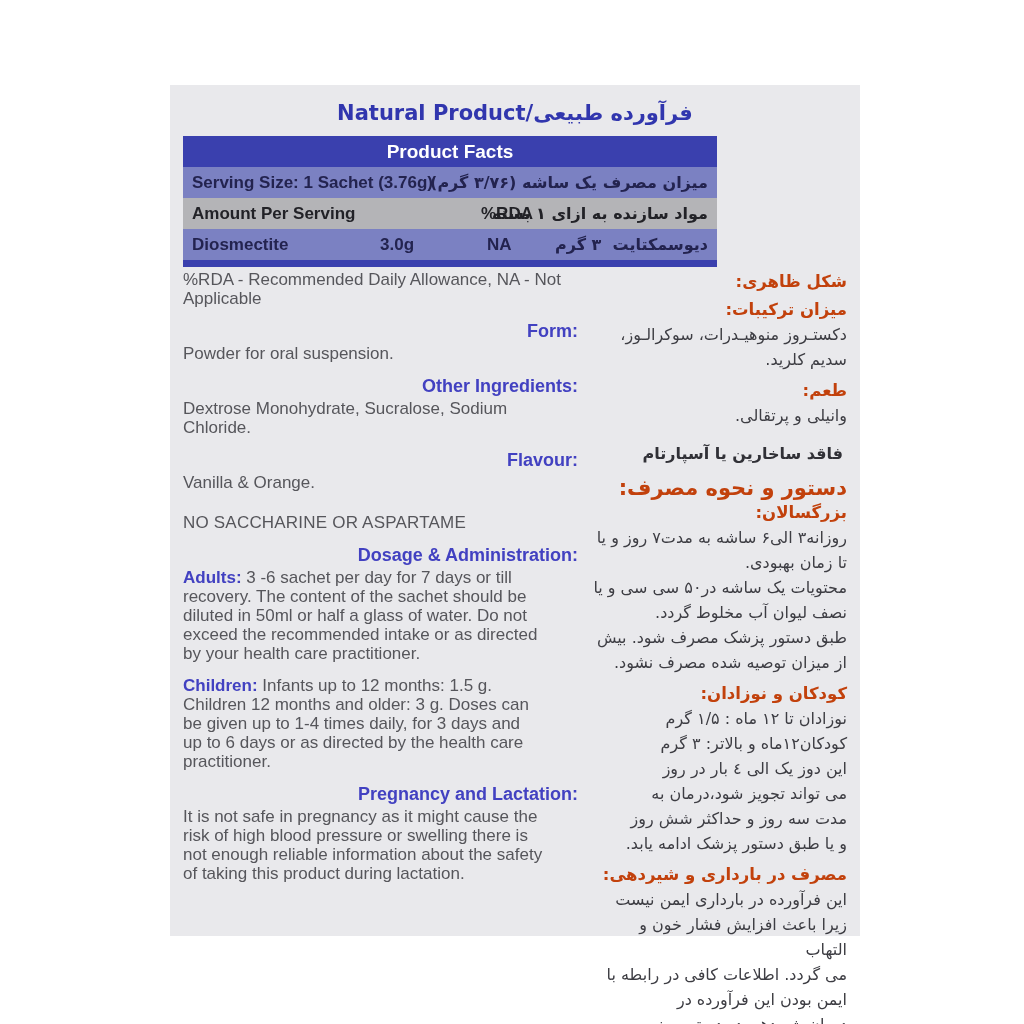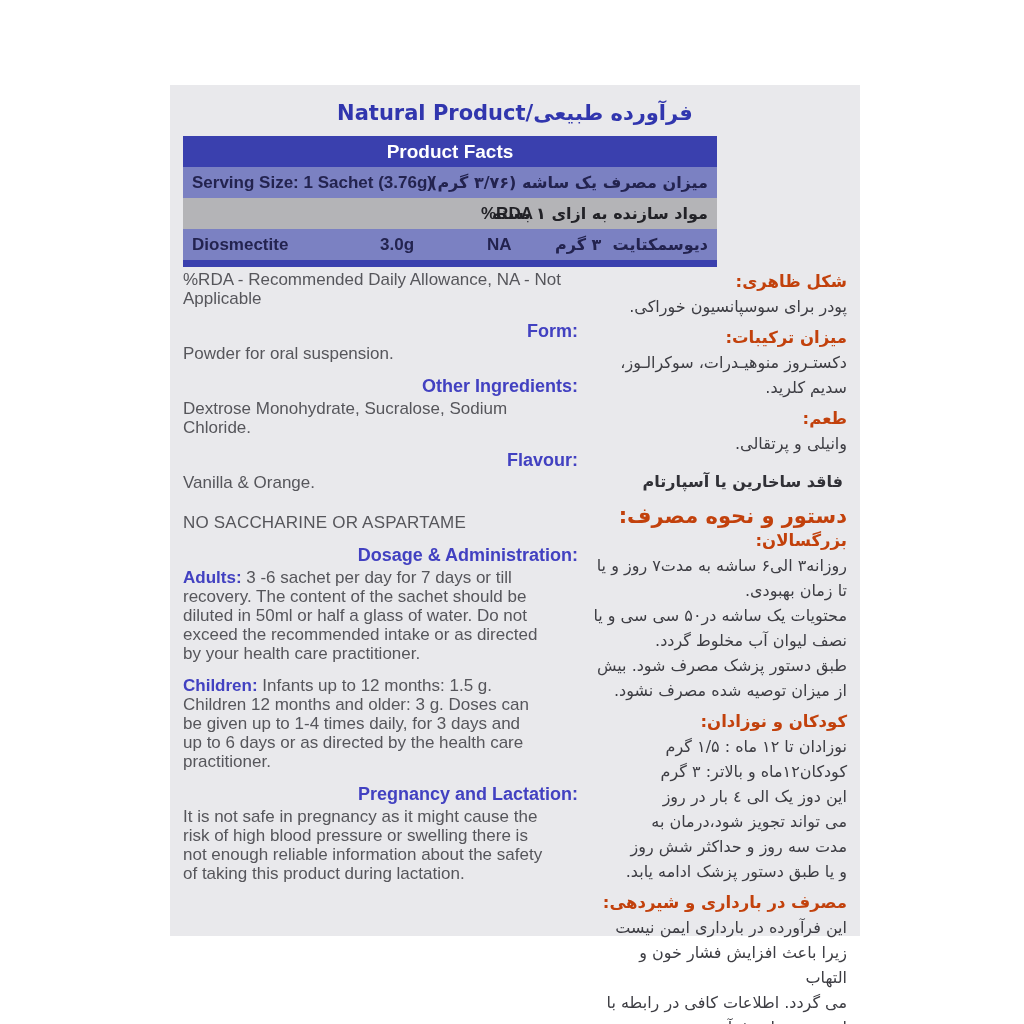--- a/index.html
+++ b/index.html
@@ -53,20 +53,21 @@
 
   <div class="facts-table">
     <div class="t-head">
       <span>Product Facts</span>
     </div>
     <div class="t-row blue">
       <span class="cell-left">Serving Size: 1 Sachet (3.76g)</span>
       <span class="cell-right">میزان مصرف یک ساشه (۳/۷۶ گرم)</span>
     </div>
     <div class="t-row gray">
+      <span class="cell-left">Amount Per Serving</span>
       <span class="cell-rda">%RDA</span>
       <span class="cell-right">مواد سازنده به ازای ۱ بسته</span>
     </div>
     <div class="t-row blue">
       <span class="cell-left">Diosmectite</span>
       <span class="cell-amt">3.0g</span>
       <span class="cell-na">NA</span>
       <span class="cell-fa-amt cell-right" style="right:auto">۳ گرم</span>
       <span class="cell-right">دیوسمکتایت</span>
     </div>
@@ -105,21 +106,20 @@
 
       <h3>Pregnancy and Lactation:</h3>
       <p class="lines">It is not safe in pregnancy as it might cause the
 risk of high blood pressure or swelling there is
 not enough reliable information about the safety
 of taking this product during lactation.</p>
     </div>
 
     <div class="col-fa" dir="rtl">
       <h4 style="margin-top:6px">شکل ظاهری:</h4>
-      <p>پودر برای سوسپانسیون خوراکی.</p>
 
       <h4>میزان ترکیبات:</h4>
       <p class="lines">دکستـروز منوهیـدرات، سوکرالـوز،
 سدیم کلرید.</p>
 
       <h4>طعم:</h4>
       <p>وانیلی و پرتقالی.</p>
 
       <p class="fa-strong">فاقد ساخارین یا آسپارتام</p>
 

